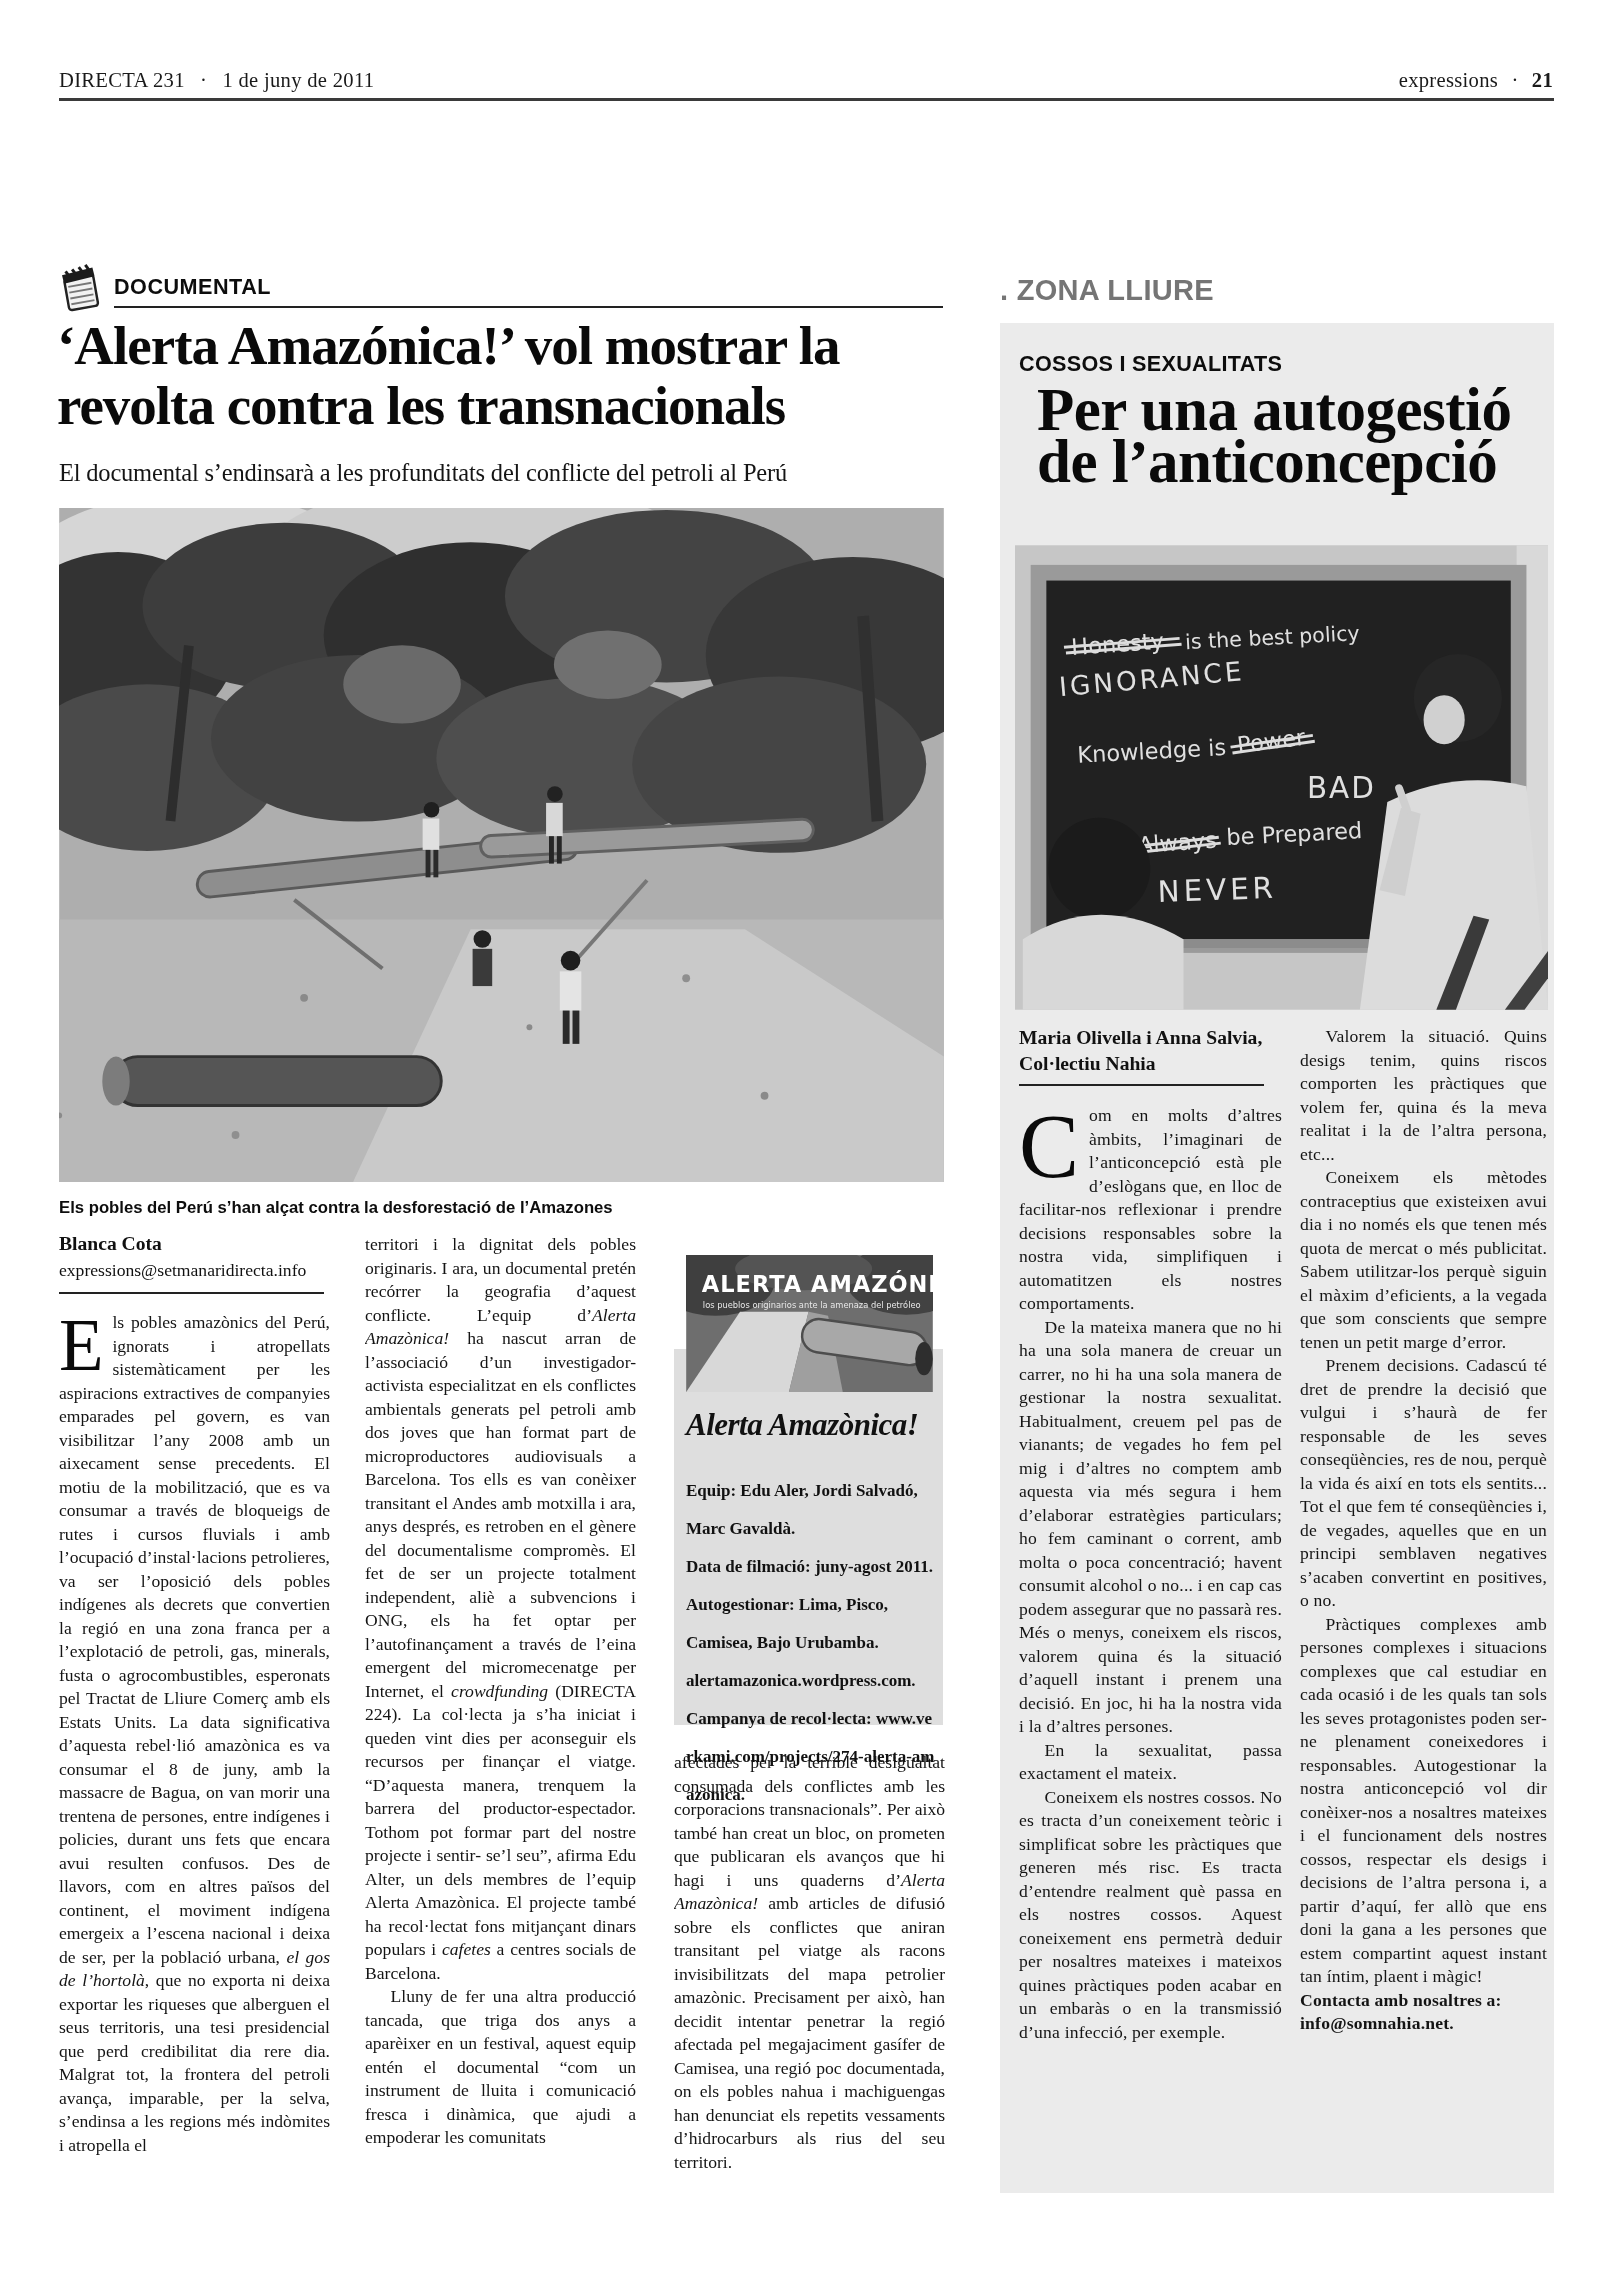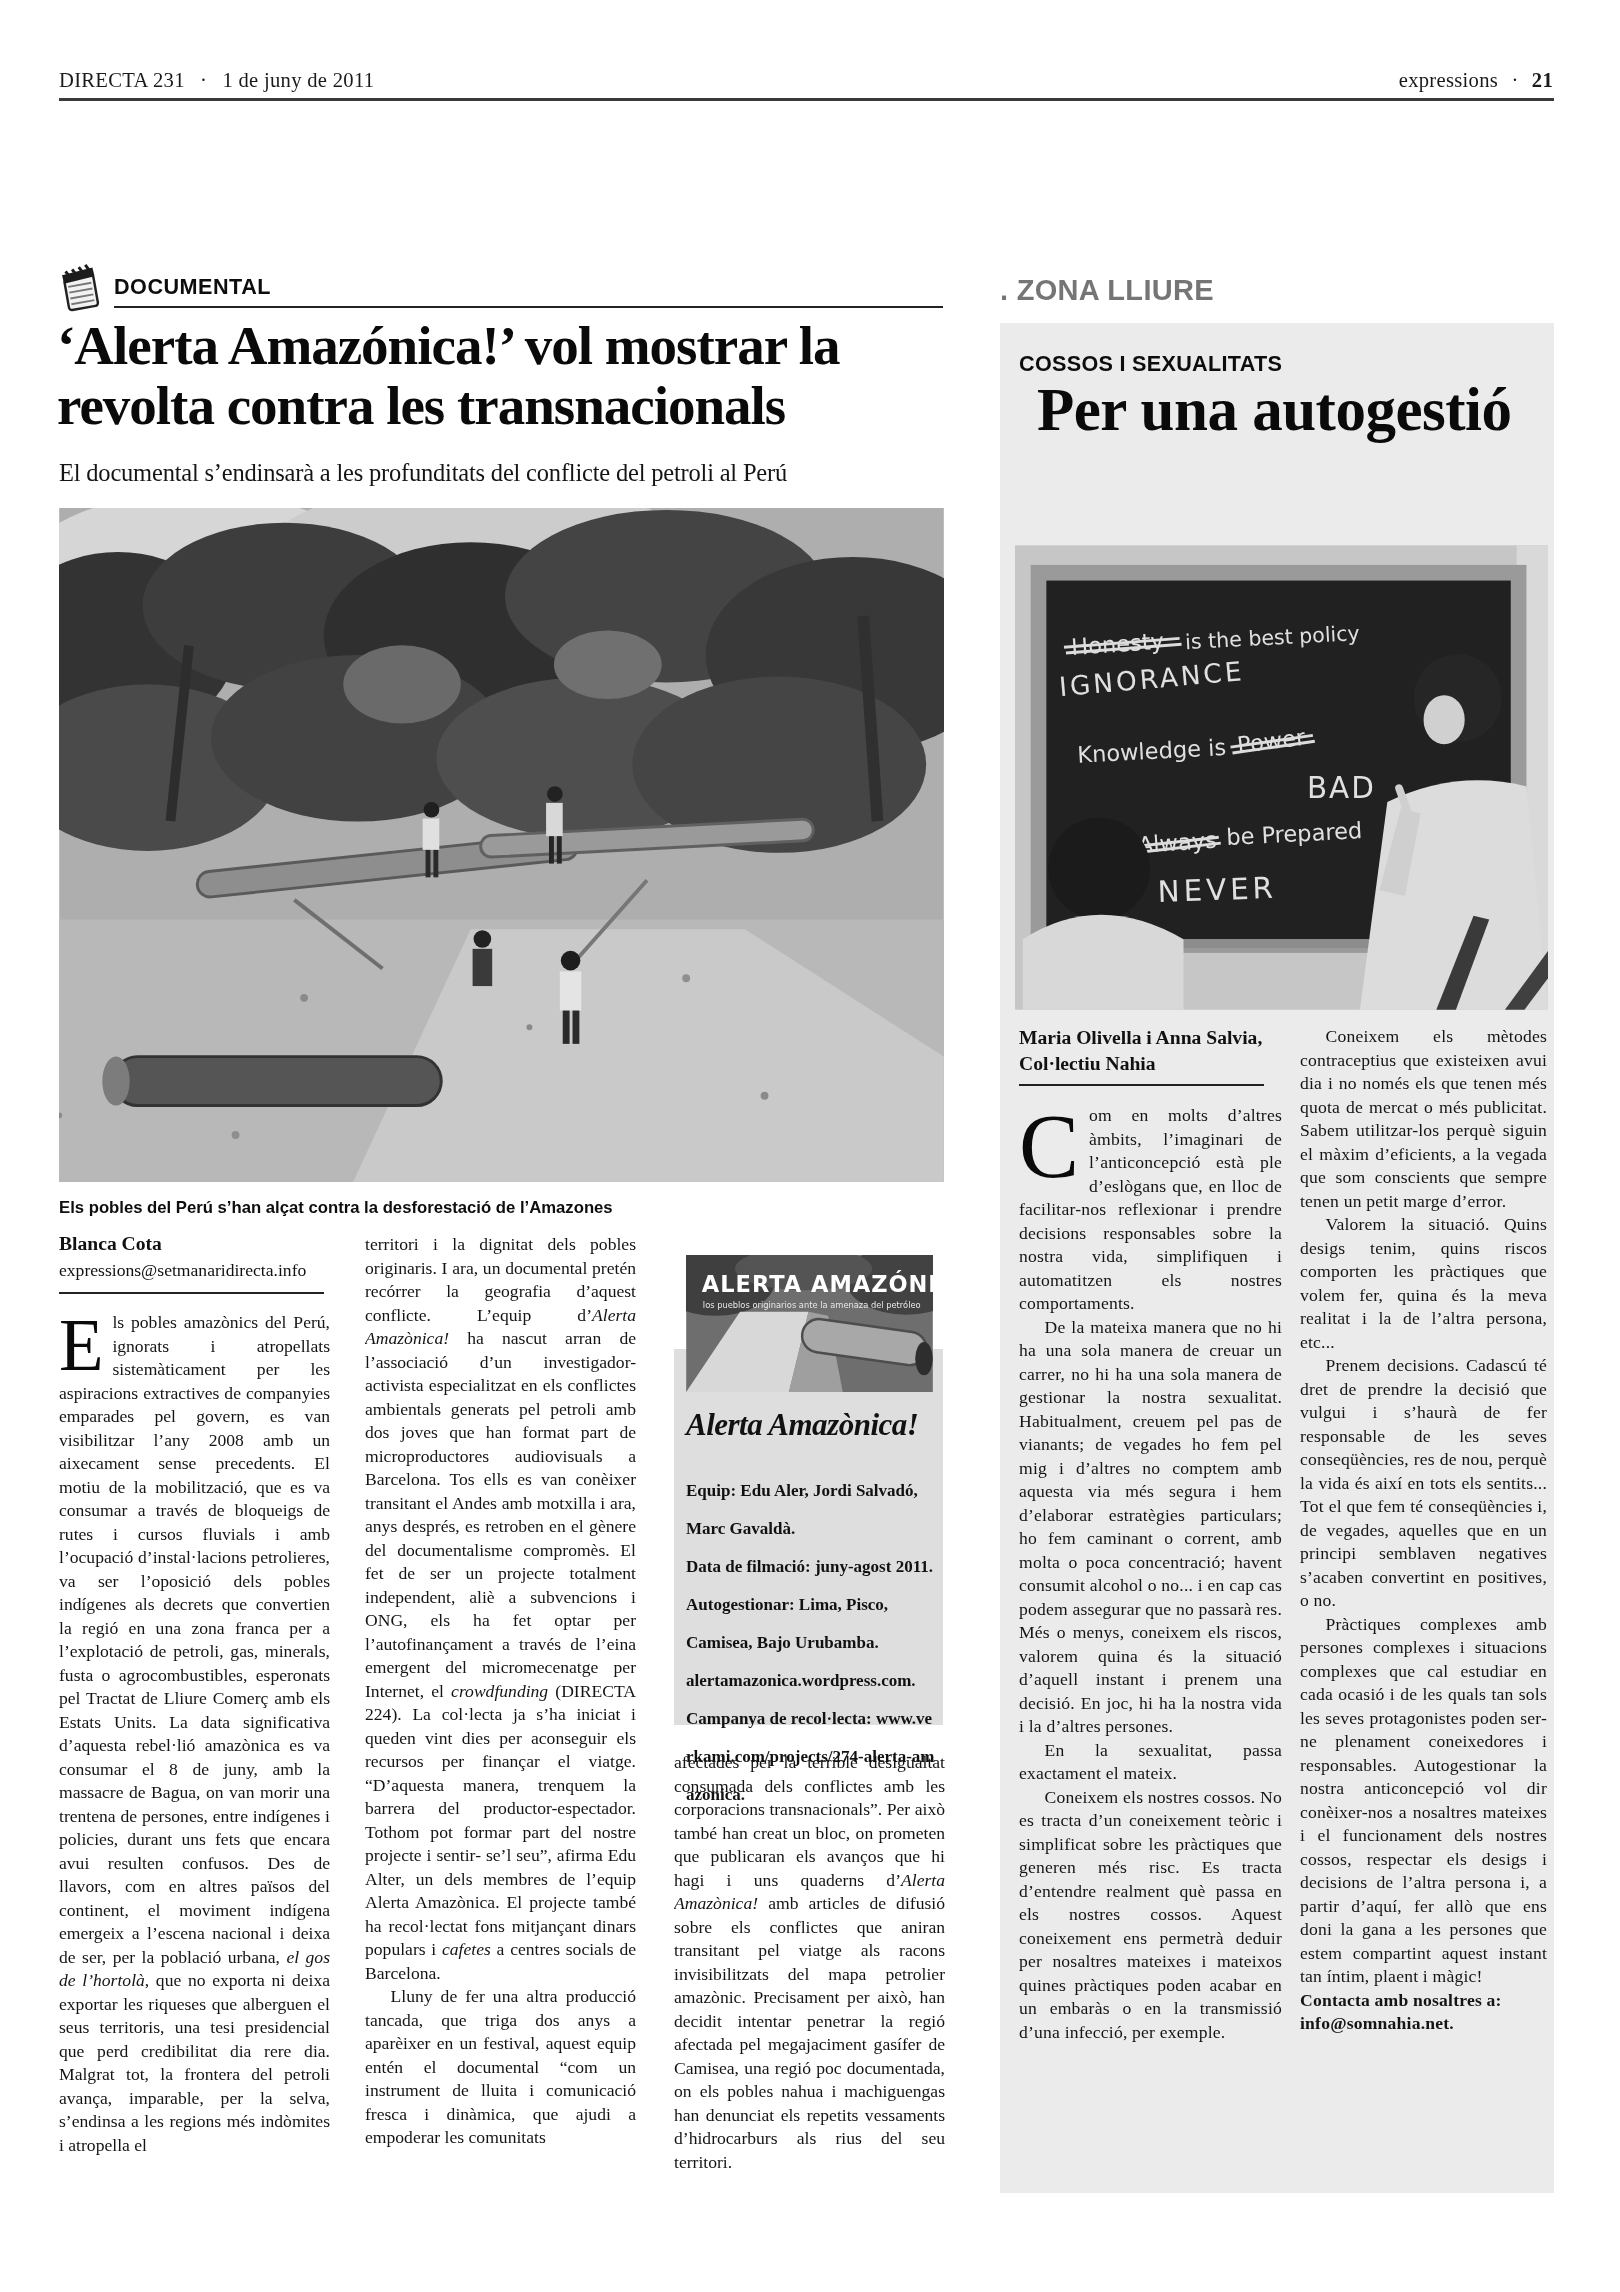--- a/index.html
+++ b/index.html
@@ -172,20 +172,21 @@
   </div>
   <div class="abs bodycol" style="left:674px;top:1751px;width:271px;height:510px;overflow:hidden;">
     <p>afectades per la terrible desigualtat consumada dels conflictes amb les corporacions transnacionals”. Per això també han creat un bloc, on prometen que publicaran els avanços que hi hagi i uns quaderns d’<i>Alerta Amazònica!</i> amb articles de difusió sobre els conflictes que aniran transitant pel viatge als racons invisibilitzats del mapa petrolier amazònic. Precisament per això, han decidit intentar penetrar la regió afectada pel megajaciment gasífer de Camisea, una regió poc documentada, on els pobles nahua i machiguengas han denunciat els repetits vessaments d’hidrocarburs als rius del seu territori.</p>
   </div>
 
   <div class="abs zona" style="left:1000px;top:274px;">. ZONA LLIURE</div>
   <div class="abs graybox" style="left:1000px;top:323px;width:554px;height:1870px;"></div>
   <div class="abs rkicker" style="left:1019px;top:351px;">COSSOS I SEXUALITATS</div>
   <div class="abs rheadline serif" style="left:1017px;top:384px;width:529px;">
     <div>Per una autogestió</div>
+    <div>de l’anticoncepció</div>
   </div>
 
   <div class="abs" style="left:1015px;top:545px;width:533px;height:465px;">
     <svg width="533" height="465" viewBox="0 0 544 474">
       <rect width="544" height="474" fill="#c6c6c6"></rect>
       <rect x="512" y="0" width="32" height="474" fill="#d9d9d9"></rect>
       <rect x="16" y="20" width="506" height="396" fill="#9a9a9a"></rect>
       <rect x="32" y="36" width="474" height="366" fill="#212121"></rect>
       <g fill="#e0e0e0" stroke="none">
         <text x="58" y="112" font-size="23" transform="rotate(-4 58 112)">Honesty</text>
@@ -229,22 +230,22 @@
   </div>
   <div class="abs rule" style="left:1019px;top:1084px;width:245px;height:2px;"></div>
 
   <div class="abs rbody" style="left:1019px;top:1104px;width:263px;height:1080px;overflow:hidden;">
     <p><span class="dropcap dc-c">C</span><span>om en molts d’altres àmbits, l’imaginari de l’anticoncepció està ple d’eslògans que, en lloc de facilitar-nos reflexionar i prendre decisions responsables sobre la nostra vida, simplifiquen i automatitzen els nostres comportaments.</span></p>
     <p class="ind">De la mateixa manera que no hi ha una sola manera de creuar un carrer, no hi ha una sola manera de gestionar la nostra sexualitat. Habitualment, creuem pel pas de vianants; de vegades ho fem pel mig i d’altres no comptem amb aquesta via més segura i hem d’elaborar estratègies particulars; ho fem caminant o corrent, amb molta o poca concentració; havent consumit alcohol o no... i en cap cas podem assegurar que no passarà res. Més o menys, coneixem els riscos, valorem quina és la situació d’aquell instant i prenem una decisió. En joc, hi ha la nostra vida i la d’altres persones.</p>
     <p class="ind">En la sexualitat, passa exactament el mateix.</p>
     <p class="ind">Coneixem els nostres cossos. No es tracta d’un coneixement teòric i simplificat sobre les pràctiques que generen més risc. Es tracta d’entendre realment què passa en els nostres cossos. Aquest coneixement ens permetrà deduir per nosaltres mateixes i mateixos quines pràctiques poden acabar en un embaràs o en la transmissió d’una infecció, per exemple.</p>
   </div>
   <div class="abs rbody" style="left:1300px;top:1025px;width:247px;height:1159px;overflow:hidden;">
+    <p class="ind">Valorem la situació. Quins desigs tenim, quins riscos comporten les pràctiques que volem fer, quina és la meva realitat i la de l’altra persona, etc...</p>
     <p class="ind">Coneixem els mètodes contraceptius que existeixen avui dia i no només els que tenen més quota de mercat o més publicitat. Sabem utilitzar-los perquè siguin el màxim d’eficients, a la vegada que som conscients que sempre tenen un petit marge d’error.</p>
-    <p class="ind">Valorem la situació. Quins desigs tenim, quins riscos comporten les pràctiques que volem fer, quina és la meva realitat i la de l’altra persona, etc...</p>
     <p class="ind">Prenem decisions. Cadascú té dret de prendre la decisió que vulgui i s’haurà de fer responsable de les seves conseqüències, res de nou, perquè la vida és així en tots els sentits... Tot el que fem té conseqüències i, de vegades, aquelles que en un principi semblaven negatives s’acaben convertint en positives, o no.</p>
     <p class="ind">Pràctiques complexes amb persones complexes i situacions complexes que cal estudiar en cada ocasió i de les quals tan sols les seves protagonistes poden ser-ne plenament coneixedores i responsables. Autogestionar la nostra anticoncepció vol dir conèixer-nos a nosaltres mateixes i el funcionament dels nostres cossos, respectar els desigs i decisions de l’altra persona i, a partir d’aquí, fer allò que ens doni la gana a les persones que estem compartint aquest instant tan íntim, plaent i màgic!</p>
     <p class="contact">
       <span>Contacta amb nosaltres a:</span><br>
       <span>info@somnahia.net.</span>
     </p>
   </div>
 
 </div>
 

